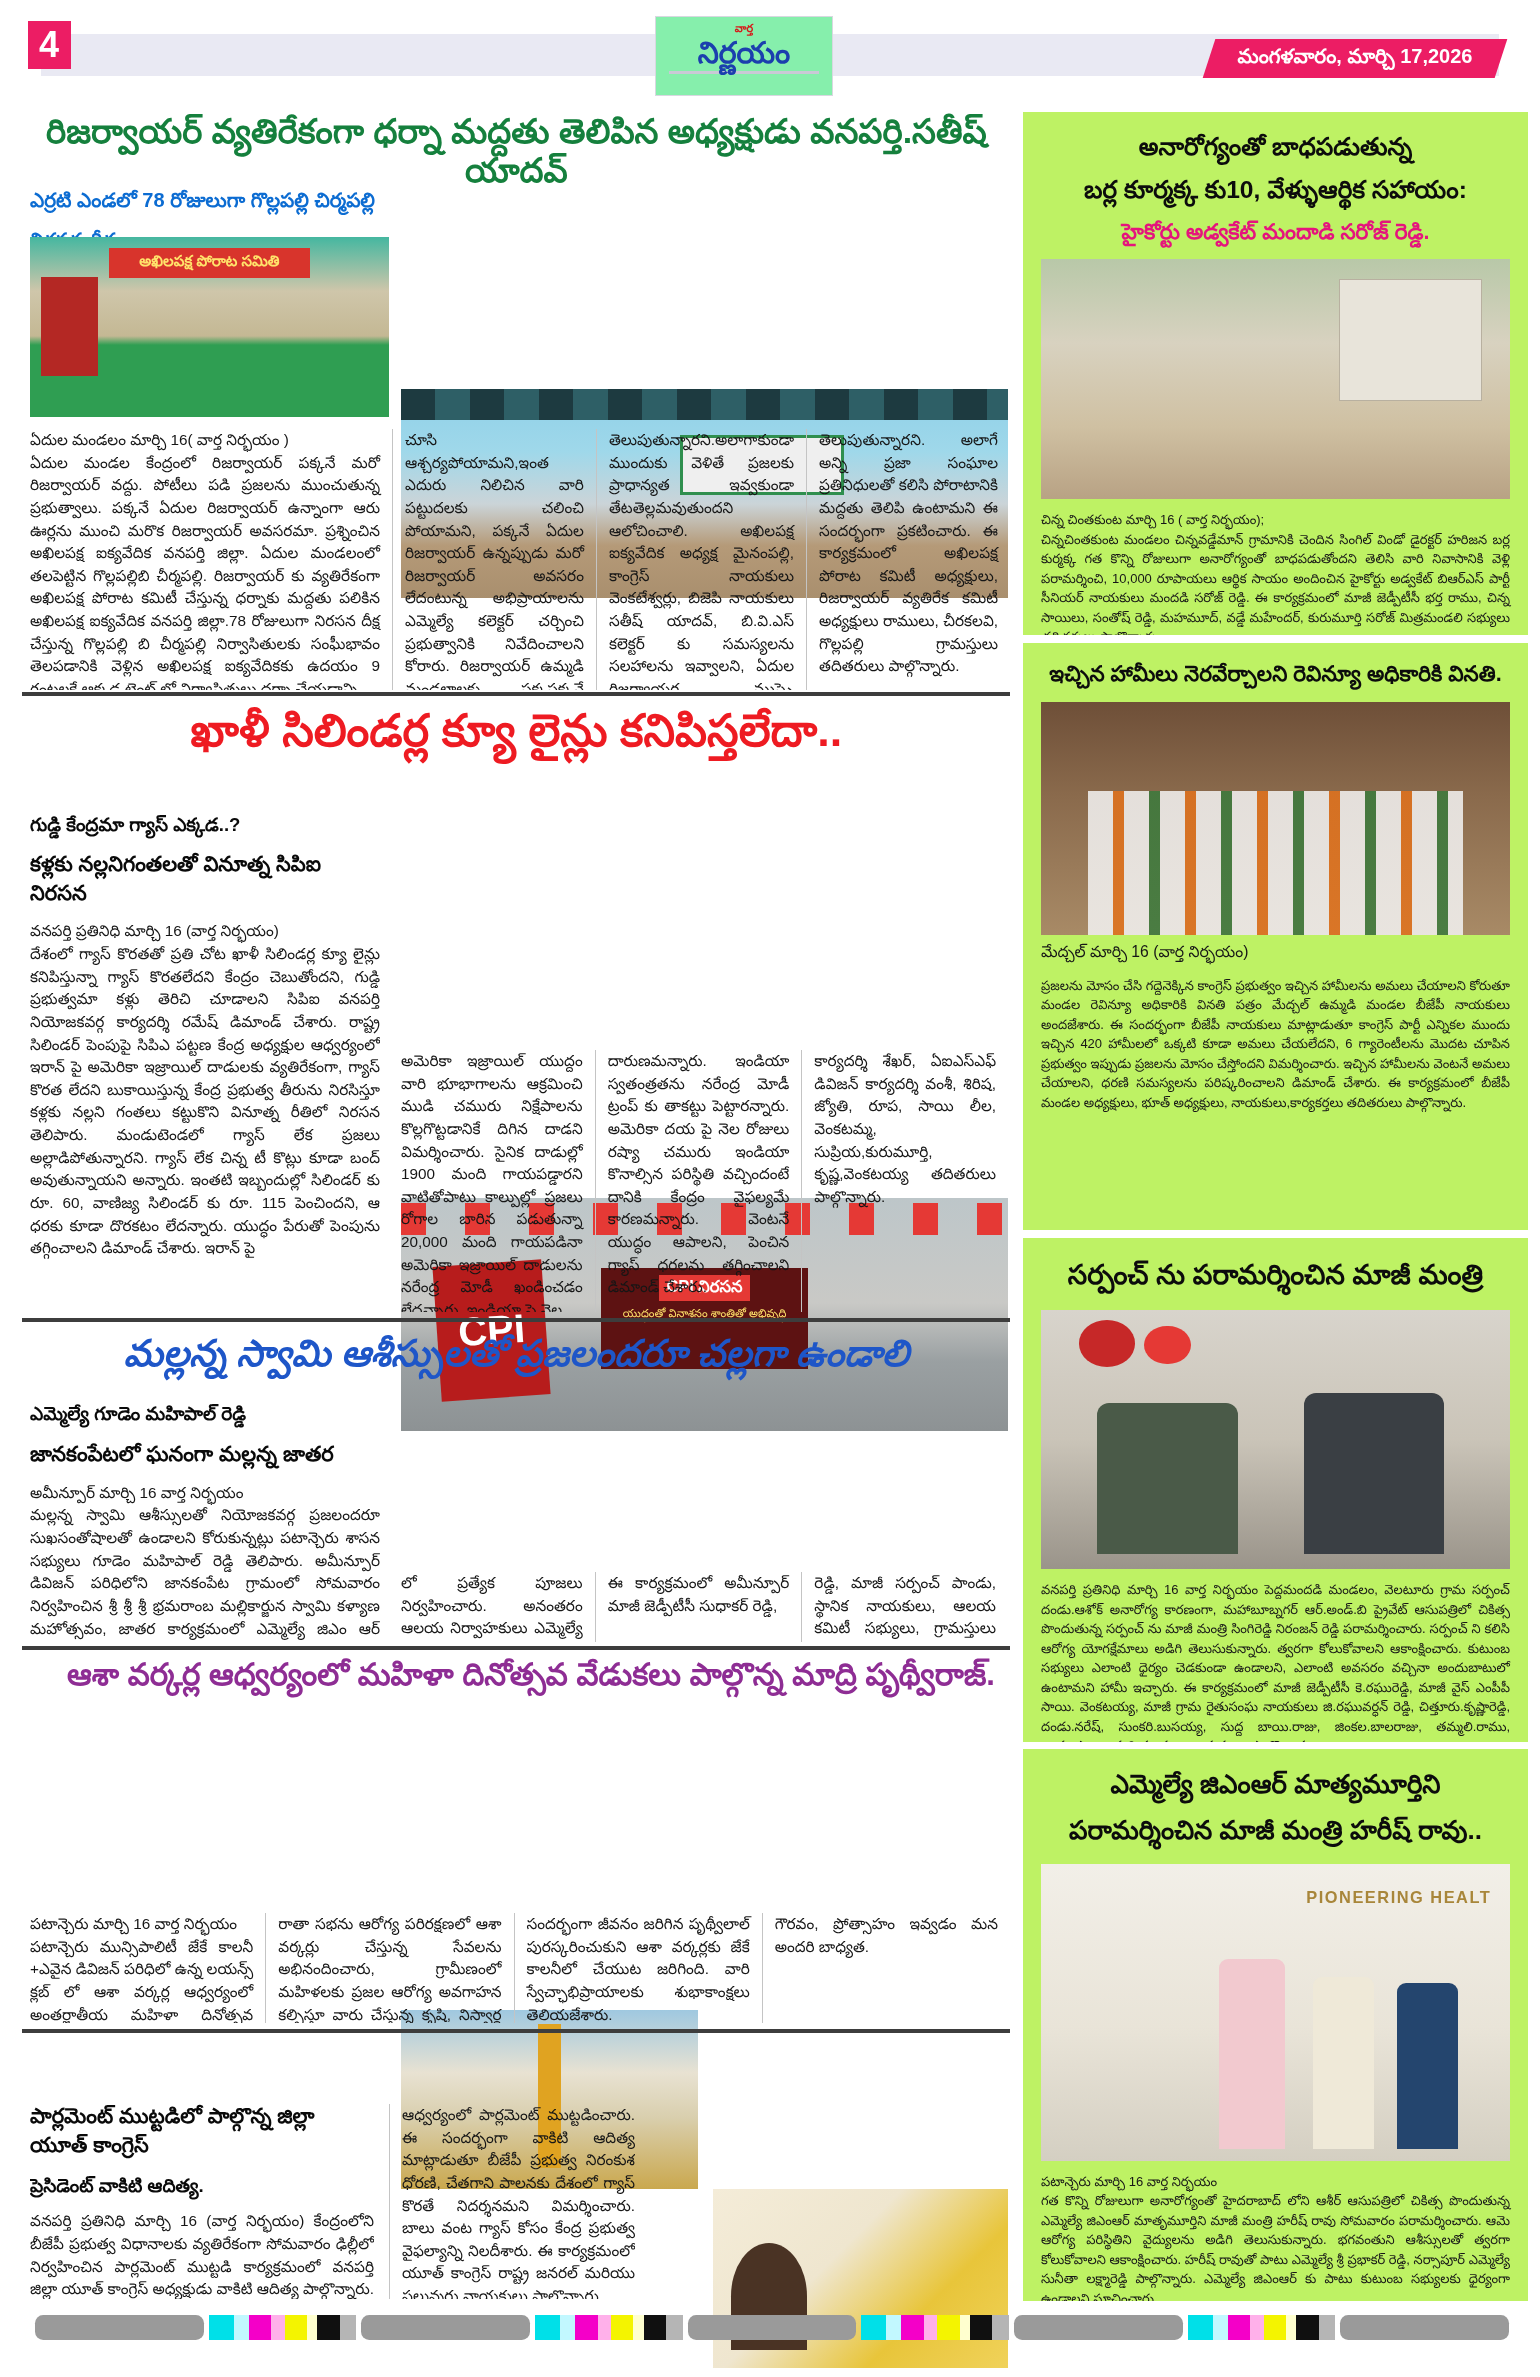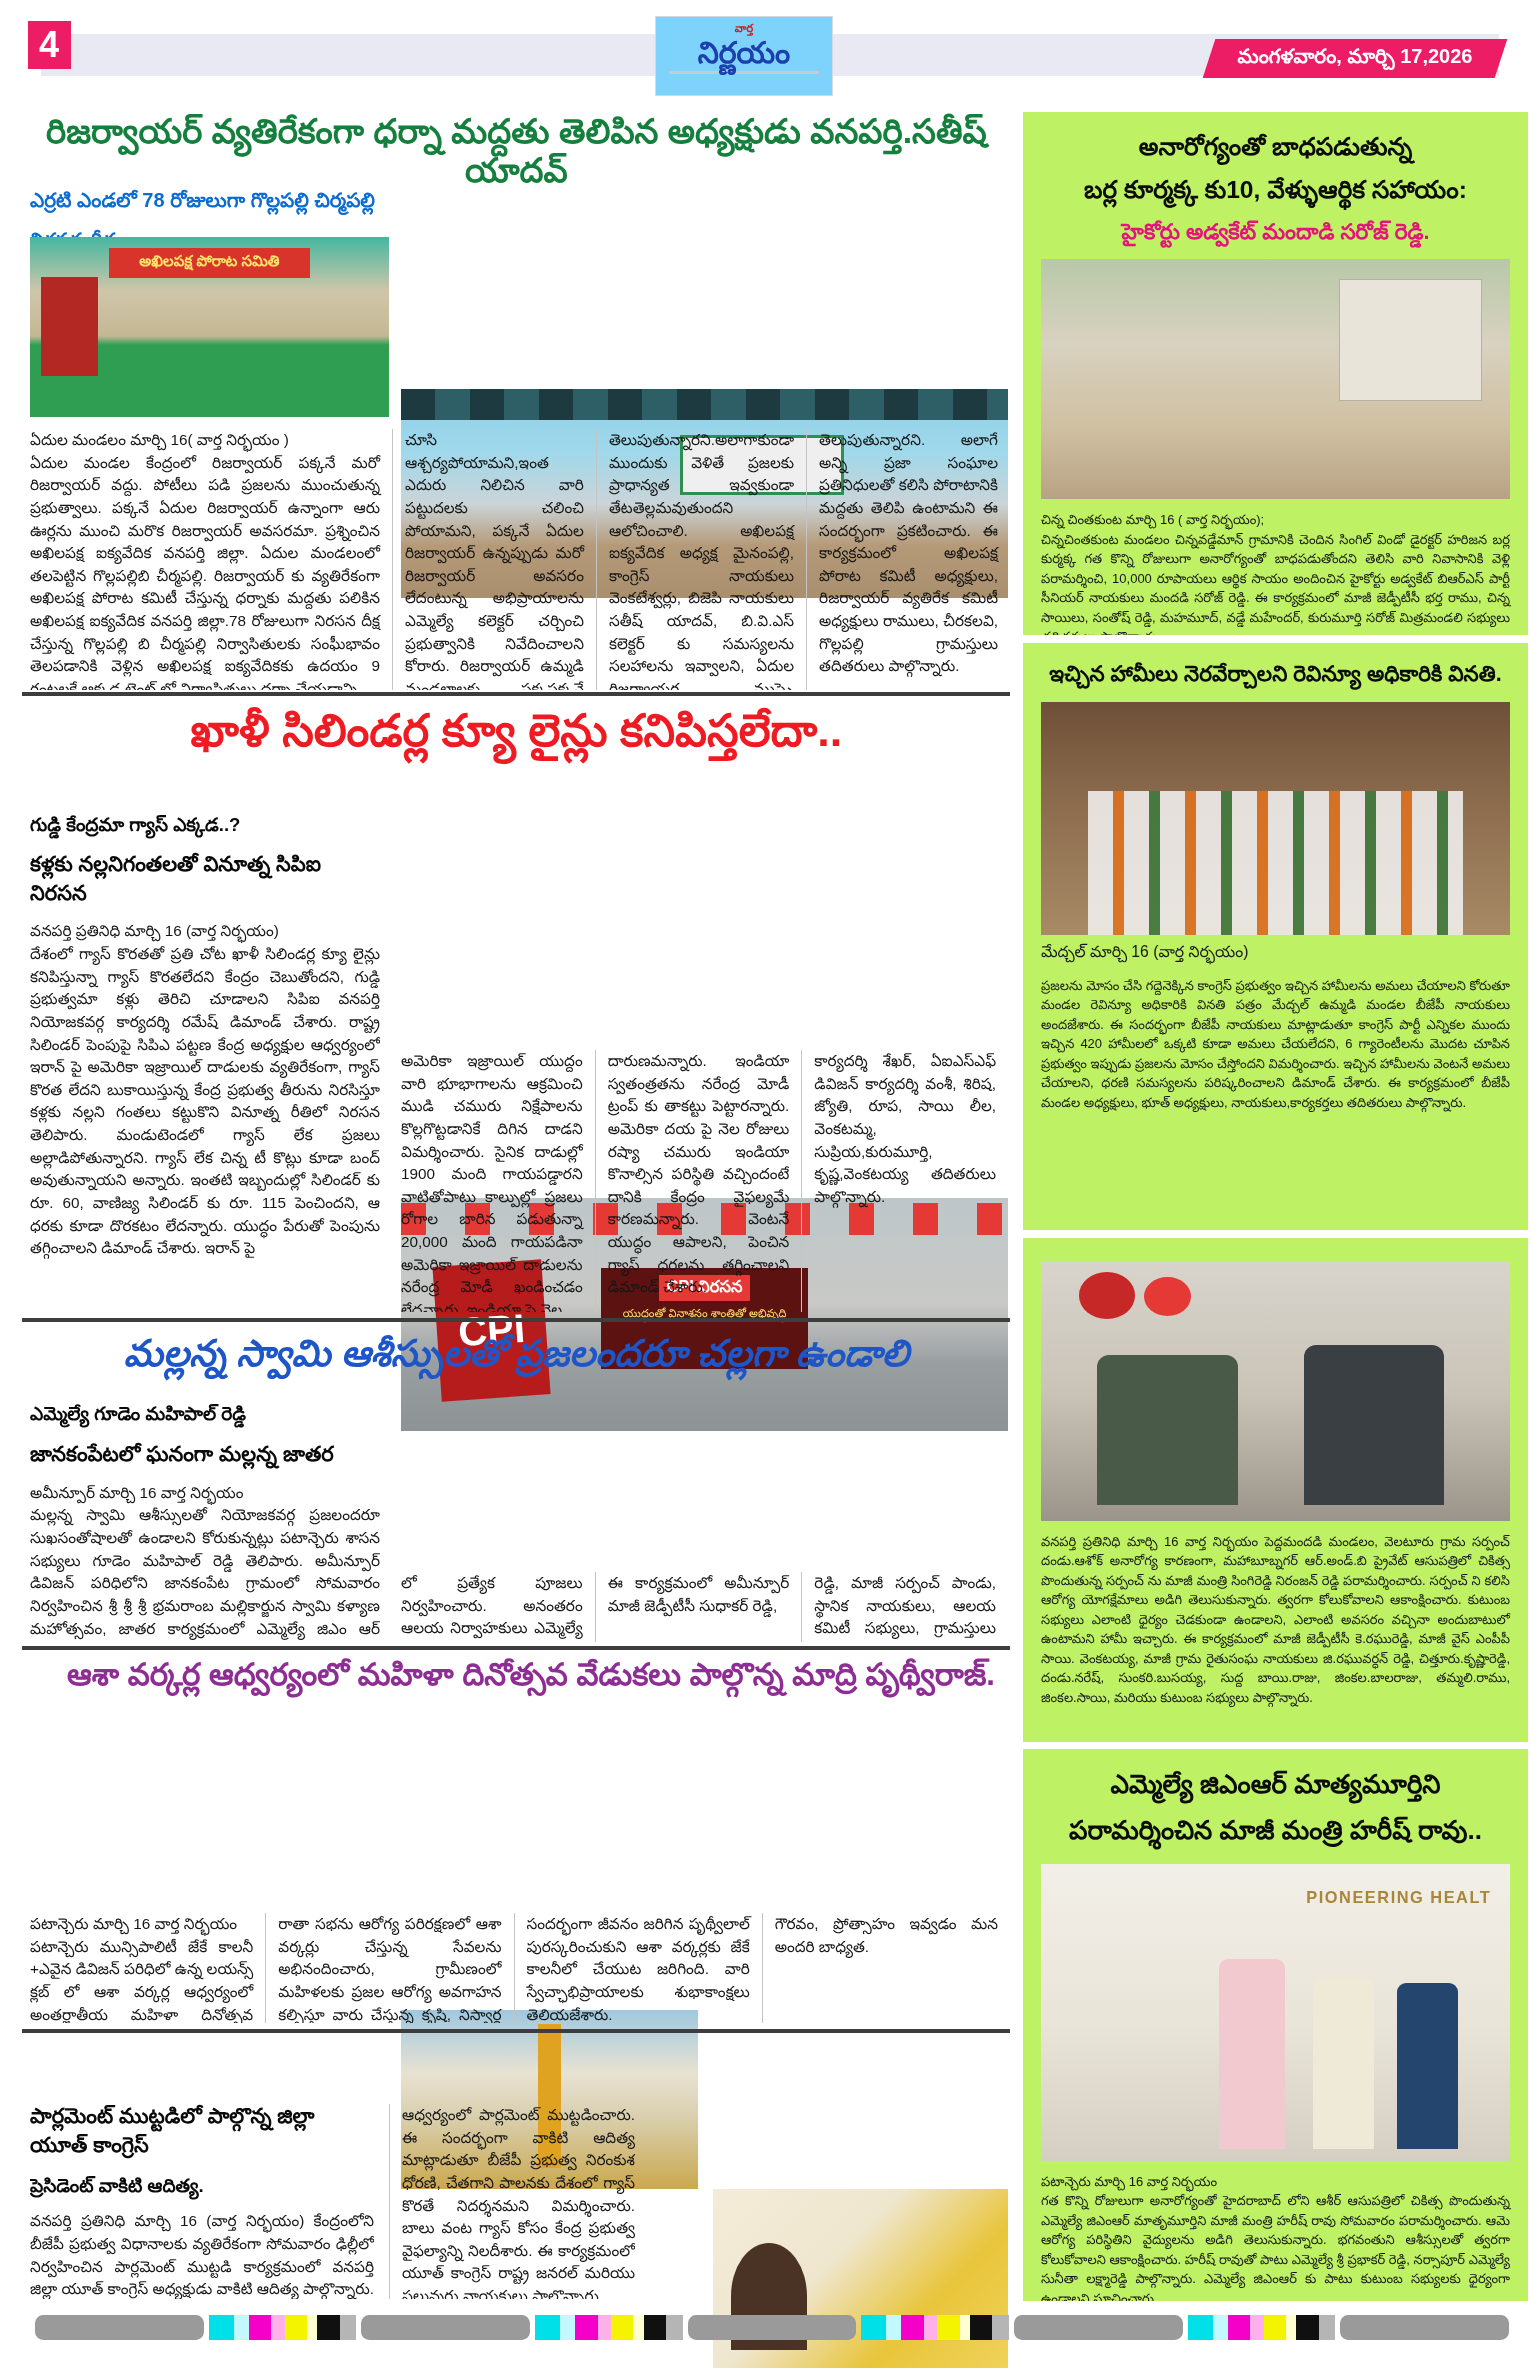--- a/index.html
+++ b/index.html
@@ -4,21 +4,21 @@
 <style>
   html,body{margin:0;padding:0;background:#fff;}
   .page{position:relative;width:1541px;height:2377px;background:#fff;
         font-family:"Liberation Sans",sans-serif;color:#111;overflow:hidden;}
   .abs{position:absolute;overflow:hidden;}
 
   
   .band{background:#e9e9f3;}
   .pagenum{background:#ec1d64;color:#fff;font-size:36px;font-weight:bold;
            display:flex;align-items:center;justify-content:center;}
-  .masthead{background:#7dd3fc;border:0.7px solid #d8d8e0;text-align:center;padding-top:4.5px;}
+  .masthead{background:#86efac;border:0.7px solid #d8d8e0;text-align:center;padding-top:4.5px;}
   .m-pre{color:#d61a1a;font-size:11.2px;font-weight:bold;}
   .m-title{color:#1b3fae;font-size:30px;font-weight:800;line-height:1.05;}
   .m-line{height:2.2px;background:#c9c9d6;margin:3px 13.4px;}
   .datebox{background:#ec1d64;transform:skewX(-18deg);}
   .datebox .txt{transform:skewX(18deg);color:#fff;font-size:20px;font-weight:bold;
                 display:flex;align-items:center;justify-content:center;height:100%;}
 
   
   .h-green{color:#15803d;font-size:34px;font-weight:800;text-align:center;line-height:1.15;}
   .h-red{color:#ee1b22;font-size:45px;font-weight:800;text-align:center;line-height:1.05;}
@@ -188,20 +188,21 @@
       <div class="photo" style="margin-top:9px;height:233px;background:linear-gradient(180deg,#6e4f38 0%,#8a6a4c 40%,#a88a66 100%);">
         <div style="position:absolute;left:10%;bottom:0;width:80%;height:62%;background:repeating-linear-gradient(90deg,#f4f4f4 0 25px,#e2721c 25px 36px,#f4f4f4 36px 61px,#3a7a3c 61px 72px);opacity:.85;"></div>
       </div>
       <div class="s-caption">మేద్చల్  మార్చి 16 (వార్త నిర్భయం)</div>
       <div class="s-body">ప్రజలను మోసం చేసి గద్దెనెక్కిన కాంగ్రెస్ ప్రభుత్వం ఇచ్చిన హామీలను అమలు చేయాలని కోరుతూ మండల రెవిన్యూ అధికారికి వినతి పత్రం మేద్చల్ ఉమ్మడి మండల బీజేపీ నాయకులు అందజేశారు. ఈ సందర్భంగా బీజేపీ నాయకులు మాట్లాడుతూ కాంగ్రెస్ పార్టీ ఎన్నికల ముందు ఇచ్చిన 420 హామీలలో ఒక్కటి కూడా అమలు చేయలేదని, 6 గ్యారెంటీలను మొదట చూపిన ప్రభుత్వం ఇప్పుడు ప్రజలను మోసం చేస్తోందని విమర్శించారు. ఇచ్చిన హామీలను వెంటనే అమలు చేయాలని, ధరణి సమస్యలను పరిష్కరించాలని డిమాండ్ చేశారు. ఈ కార్యక్రమంలో బీజేపీ మండల అధ్యక్షులు, భూత్ అధ్యక్షులు, నాయకులు,కార్యకర్తలు తదితరులు పాల్గొన్నారు.</div>
     </div>
   </div>
 
   <div class="abs side" style="left:1023px;top:1238px;width:505px;height:504px;">
     <div class="side-inner">
+      <div class="s-h" style="font-size:27.6px;">సర్పంచ్ ను పరామర్శించిన మాజీ మంత్రి</div>
       <div class="photo" style="margin-top:10.4px;height:259px;background:linear-gradient(180deg,#d8d4cc 0%,#cac4b8 50%,#9a948a 100%);">
         <div style="position:absolute;left:8%;top:4%;width:12%;height:18%;background:#c62828;border-radius:50%;"></div>
         <div style="position:absolute;left:22%;top:6%;width:10%;height:15%;background:#e53935;border-radius:50%;"></div>
         <div style="position:absolute;left:12%;bottom:6%;width:30%;height:58%;background:#4a5a48;border-radius:12px 12px 0 0;"></div>
         <div style="position:absolute;right:14%;bottom:6%;width:30%;height:62%;background:#3a3f44;border-radius:12px 12px 0 0;"></div>
       </div>
       <div class="s-body">వనపర్తి ప్రతినిధి మార్చి 16 వార్త నిర్భయం పెద్దమందడి మండలం, వెలటూరు గ్రామ సర్పంచ్ దండు.ఆశోక్ అనారోగ్య కారణంగా, మహాబూబ్నగర్ ఆర్.అండ్.బి ప్రైవేట్ ఆసుపత్రిలో చికిత్స పొందుతున్న సర్పంచ్ ను మాజీ మంత్రి సింగిరెడ్డి నిరంజన్ రెడ్డి పరామర్శించారు. సర్పంచ్ ని కలిసి ఆరోగ్య యోగక్షేమాలు అడిగి తెలుసుకున్నారు. త్వరగా కోలుకోవాలని ఆకాంక్షించారు. కుటుంబ సభ్యులు ఎలాంటి ధైర్యం చెడకుండా ఉండాలని, ఎలాంటి అవసరం వచ్చినా అందుబాటులో ఉంటామని హామీ ఇచ్చారు. ఈ కార్యక్రమంలో మాజీ జెడ్పీటీసీ కె.రఘురెడ్డి, మాజీ వైస్ ఎంపీపీ సాయి. వెంకటయ్య, మాజీ గ్రామ రైతుసంఘ నాయకులు జి.రఘువర్ధన్ రెడ్డి, చిత్తూరు.కృష్ణారెడ్డి, దండు.నరేష్, సుంకరి.బుసయ్య, సుద్ద బాయి.రాజు, జింకల.బాలరాజు, తమ్మలి.రాము, జింకల.సాయి, మరియు కుటుంబ సభ్యులు పాల్గొన్నారు.</div>
     </div>
   </div>
 

